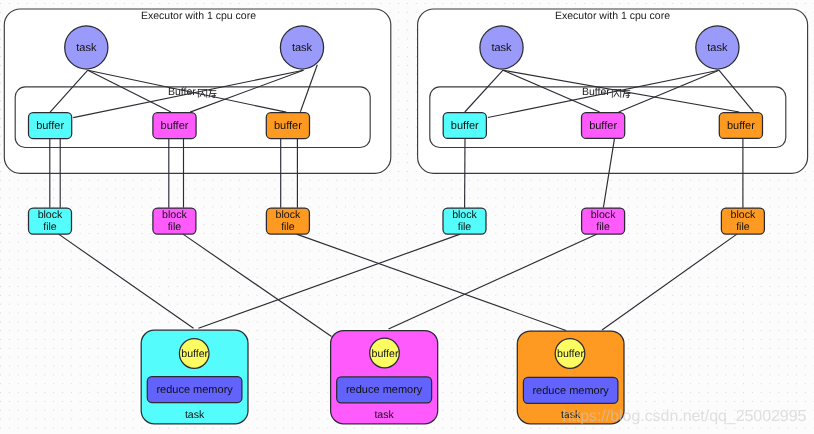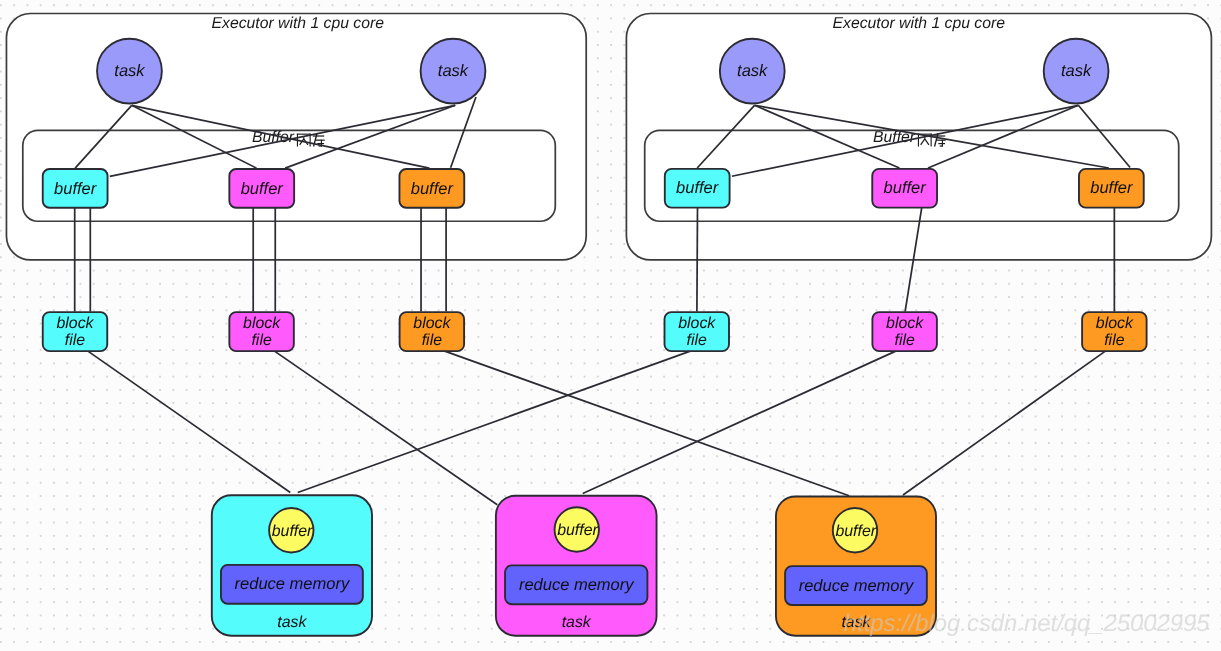--- a/index.html
+++ b/index.html
@@ -5,21 +5,21 @@
 <style>
   html,body{margin:0;padding:0;background:#ffffff;}
   body{width:814px;height:434px;overflow:hidden;
        font-family:"Liberation Sans",sans-serif;
        -webkit-font-smoothing:antialiased;text-rendering:geometricPrecision;}
   #stage{position:relative;width:814px;height:434px;background:#fcfcfc;}
   #grid{position:absolute;left:0;top:0;width:814px;height:434px;
         background-image:radial-gradient(#d6d6d6 0.62px, rgba(255,255,255,0) 0.63px);
         background-size:8.85px 8.85px;background-position:5.0px 7.9px;}
   svg{position:absolute;left:0;top:0;}
-  #stage{will-change:transform;font-style:italic;}
+  #stage{will-change:transform;}
   .ex-box{fill:#ffffff;stroke:#3c3c3e;stroke-width:1.15;}
   .in-box{fill:#ffffff;stroke:#3c3c3e;stroke-width:1.15;}
   .ttl{font-size:10.5px;fill:#1a1a1a;text-anchor:middle;dominant-baseline:middle;}
   .ttl-l{font-size:10.5px;fill:#1a1a1a;text-anchor:start;dominant-baseline:middle;}
   .node-lbl{font-size:11px;fill:#111111;text-anchor:middle;dominant-baseline:middle;}
   .node-lbl-sm{font-size:10.6px;fill:#111111;text-anchor:middle;dominant-baseline:middle;}
   .shape{stroke:#2b2b33;stroke-width:1.25;}
   .conn{stroke:#2b2b33;stroke-width:1.15;fill:none;}
   .wm{font-size:15.9px;fill:#c9c9c9;fill-opacity:0.58;}
 </style>

